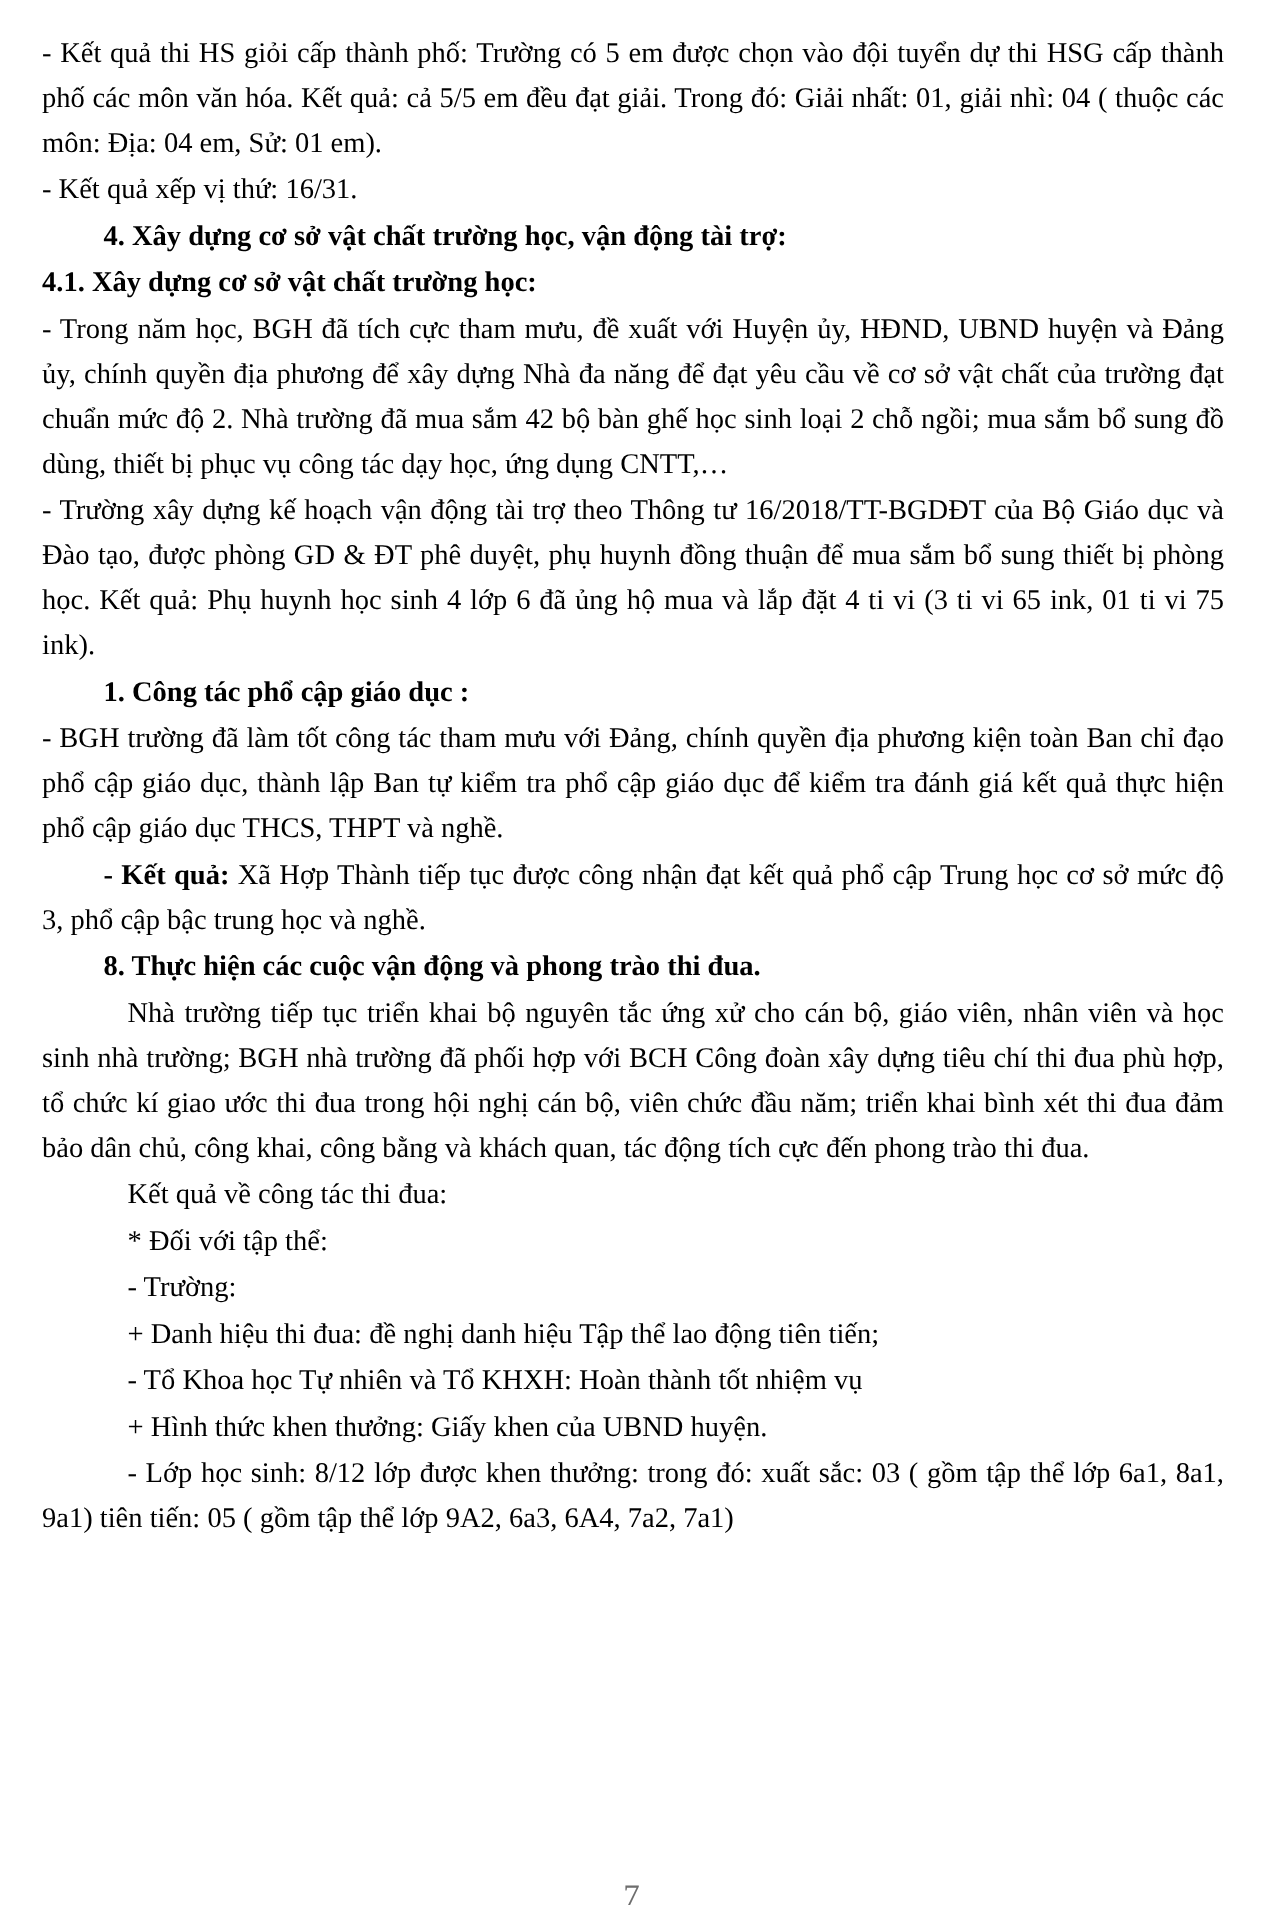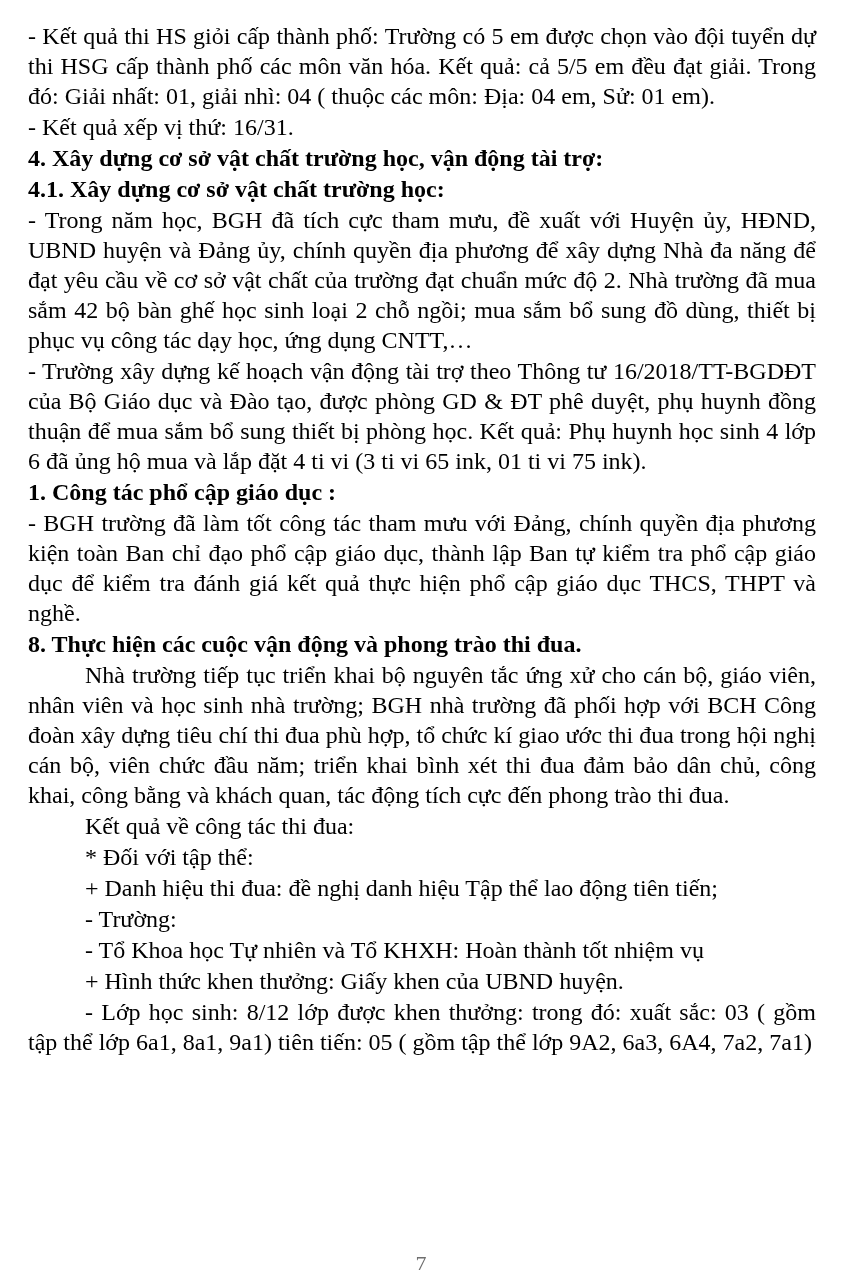--- a/index.html
+++ b/index.html
@@ -9,25 +9,25 @@
     height: 1270px;
     background: #ffffff;
     overflow: hidden;
     box-sizing: border-box;
     padding: 21px 26px 0 28px;
     font-family: "Liberation Serif", "DejaVu Serif", serif;
     color: #000000;
   }
   .p {
     margin: 0 0 1px 0;
-    font-size: 24px;
+    font-size: 19px;
     line-height: 30px;
     text-align: justify;
   }
-  .b  { font-weight: bold; }
+  .b  { font-weight: bold; margin-left: 41px; }
   .bi { font-weight: bold; }
   .indent { text-indent: 57px; }
   .page-number {
     position: absolute;
     top: 1250px;
     left: 0;
     width: 842px;
     text-align: center;
     font-size: 22px;
     line-height: 28px;
@@ -50,32 +50,33 @@
   <p class="p">- Trong năm học, BGH đã tích cực tham mưu, đề xuất với Huyện ủy, HĐND, UBND huyện và Đảng ủy, chính quyền địa phương để xây dựng Nhà đa năng để đạt yêu cầu về cơ sở vật chất của trường đạt chuẩn mức độ 2. Nhà trường đã mua sắm 42 bộ bàn ghế học sinh loại 2 chỗ ngồi; mua sắm bổ sung đồ dùng, thiết bị phục vụ công tác dạy học, ứng dụng CNTT,…</p>
 
 
   <p class="p">- Trường xây dựng kế hoạch vận động tài trợ theo Thông tư 16/2018/TT-BGDĐT của Bộ Giáo dục và Đào tạo, được phòng GD &amp; ĐT phê duyệt, phụ huynh đồng thuận để mua sắm bổ sung thiết bị phòng học. Kết quả: Phụ huynh học sinh 4 lớp 6 đã ủng hộ mua và lắp đặt 4 ti vi (3 ti vi 65 ink, 01 ti vi 75 ink).</p>
 
 
   <p class="p b">1. Công tác phổ cập giáo dục :</p>
 
   <p class="p">- BGH trường đã làm tốt công tác tham mưu với Đảng, chính quyền địa phương kiện toàn Ban chỉ đạo phổ cập giáo dục, thành lập Ban tự kiểm tra phổ cập giáo dục để kiểm tra đánh giá kết quả thực hiện phổ cập giáo dục THCS, THPT và nghề.</p>
 
+  <p class="p"><strong class="b">- Kết quả:</strong> <span>Xã Hợp Thành tiếp tục được công nhận đạt kết quả phổ cập Trung học cơ sở mức độ 3, phổ cập bậc trung học và nghề.</span></p>
 
   <p class="p b">8. Thực hiện các cuộc vận động và phong trào thi đua.</p>
 
   <p class="p indent">Nhà trường tiếp tục triển khai bộ nguyên tắc ứng xử cho cán bộ, giáo viên, nhân viên và học sinh nhà trường; BGH nhà trường đã phối hợp với BCH Công đoàn xây dựng tiêu chí thi đua phù hợp, tổ chức kí giao ước thi đua trong hội nghị cán bộ, viên chức đầu năm; triển khai bình xét thi đua đảm bảo dân chủ, công khai, công bằng và khách quan, tác động tích cực đến phong trào thi đua.</p>
 
   <p class="p indent">Kết quả về công tác thi đua:</p>
 
   <p class="p indent">* Đối với tập thể:</p>
 
+  <p class="p indent">- Trường:</p>
+
   <p class="p indent">+ Danh hiệu thi đua: đề nghị danh hiệu Tập thể lao động tiên tiến;</p>
-
-  <p class="p indent">- Trường:</p>
 
   <p class="p indent">- Tổ Khoa học Tự nhiên và Tổ KHXH: Hoàn thành tốt nhiệm vụ</p>
 
   <p class="p indent">+ Hình thức khen thưởng: Giấy khen của UBND huyện.</p>
 
   <p class="p indent">- Lớp học sinh: 8/12 lớp được khen thưởng: trong đó: xuất sắc: 03 ( gồm tập thể lớp 6a1, 8a1, 9a1) tiên tiến: 05 ( gồm tập thể lớp 9A2, 6a3, 6A4, 7a2, 7a1)</p>
 
   <div class="page-number">7</div>
 
 </div>

